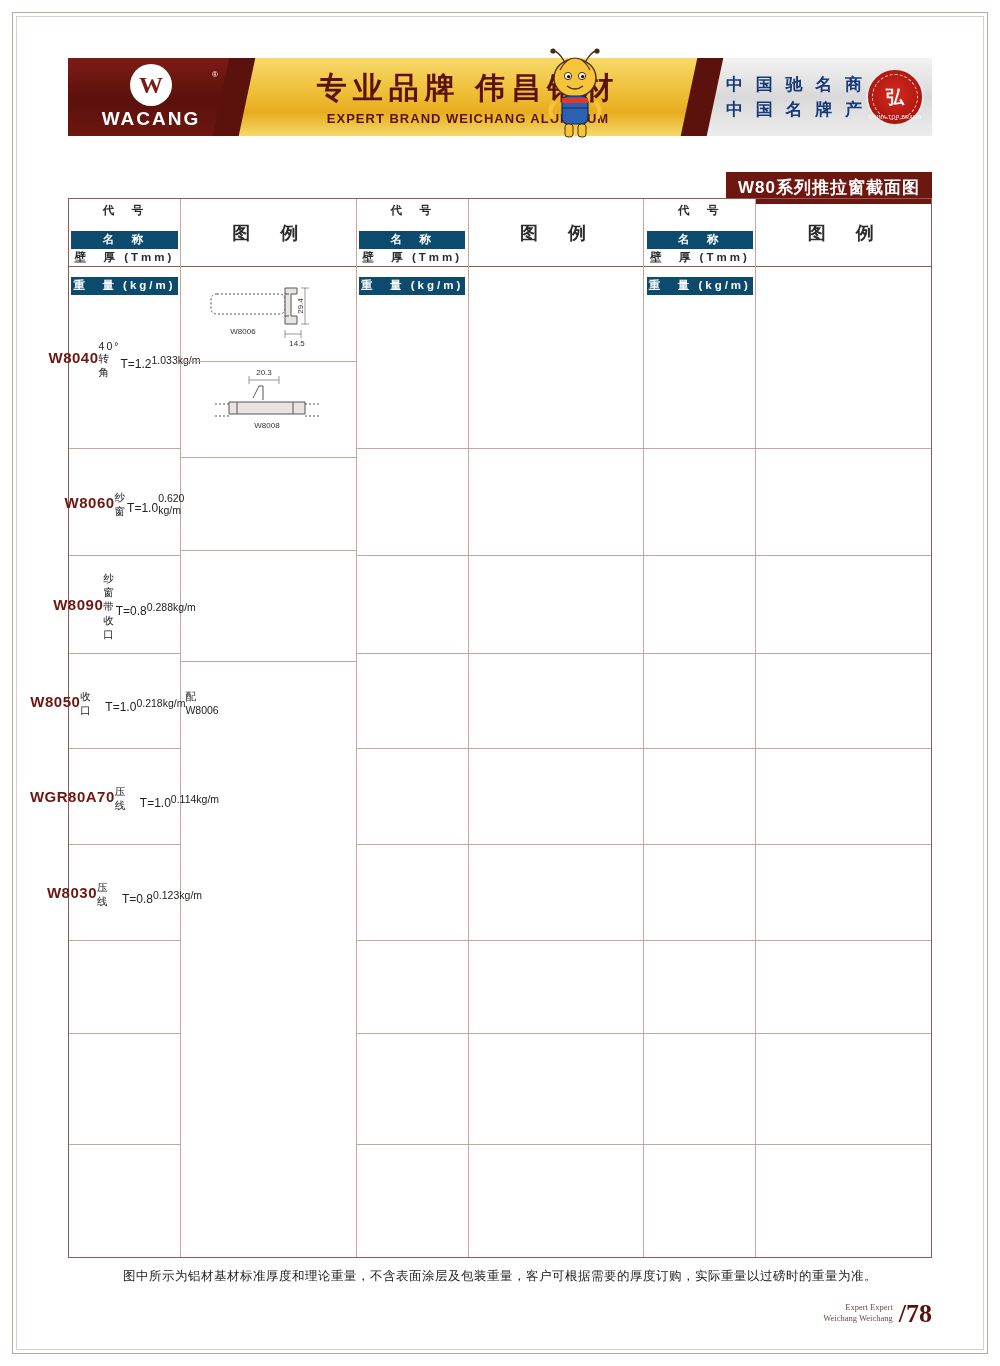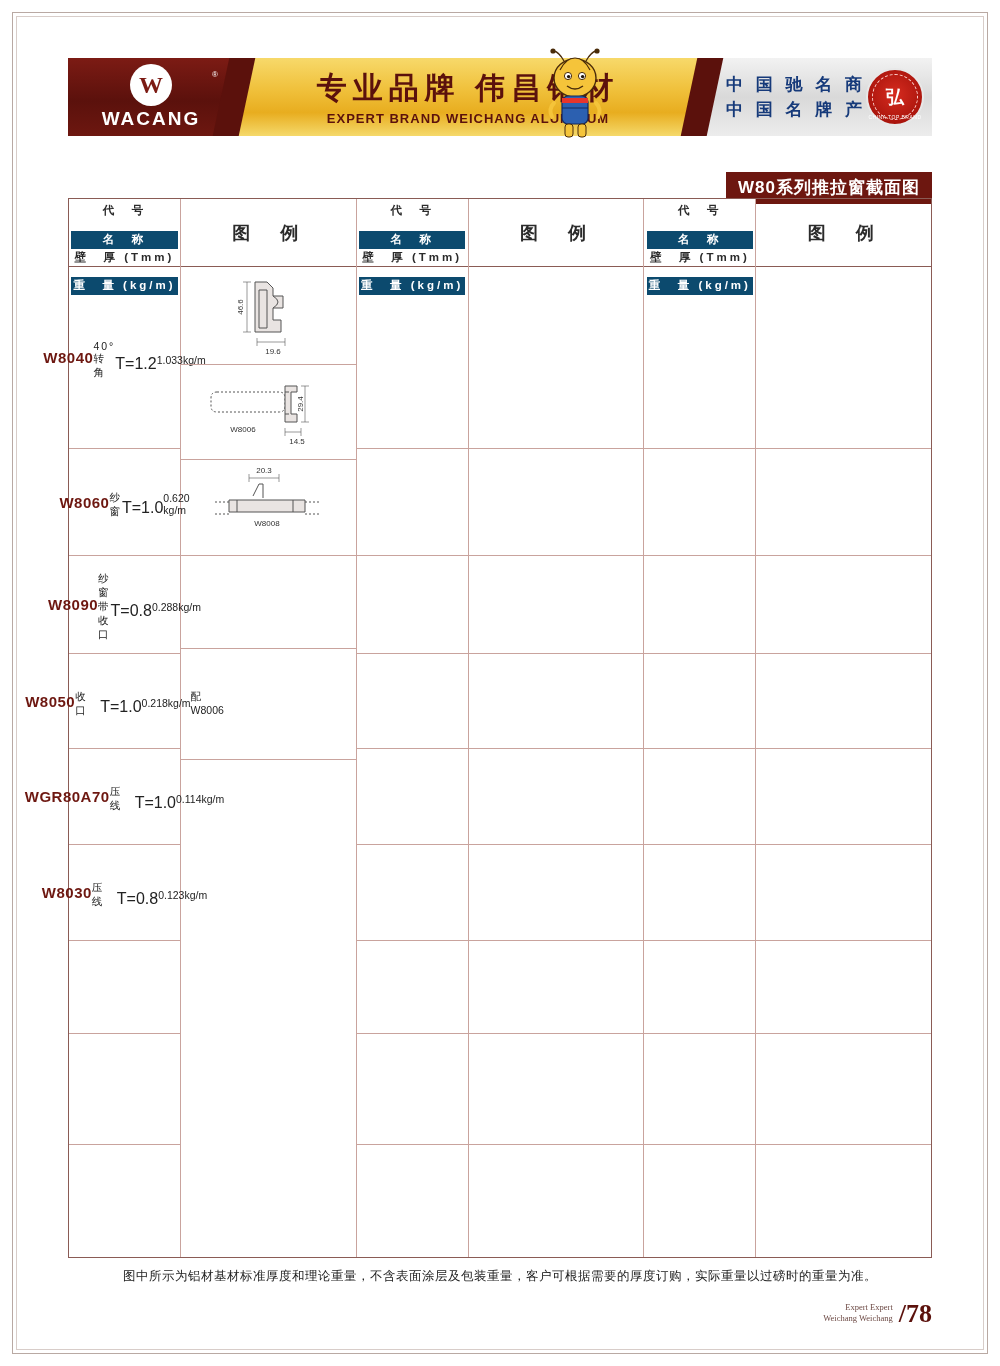--- a/index.html
+++ b/index.html
@@ -177,21 +177,21 @@
     border-bottom:1px solid #c9a39d;
     display:flex; flex-direction:row;
     align-items:center; justify-content:center;
     position:relative;
   }
   .cell:last-child { border-bottom:none; }
   .cell .code {
     font-size:15px; font-weight:bold; color:#6d1710; letter-spacing:0.5px;
   }
   .cell .nm { font-size:10.5px; color:#222; margin-top:5px; letter-spacing:2px; }
-  .cell .t  { font-size:16px; color:#222; margin-top:12px; }
+  .cell .t  { font-size:12px; color:#222; margin-top:12px; }
   .cell .w  { font-size:10.5px; color:#222; margin-top:4px; }
   .cell .x  { font-size:10.5px; color:#222; margin-top:4px; }
 
   .figcell {
     border-bottom:1px solid #c9a39d;
     display:flex; align-items:center; justify-content:center;
     position:relative;
   }
   .figcell:last-child { border-bottom:none; }
 
@@ -338,35 +338,20 @@
       <div class="cell" style="height:93px"></div>
       <div class="cell" style="height:111px"></div>
       <div class="cell" style="height:112px"></div>
     </div>
 
     <div class="col-fig">
       <div class="head-fig">图　例</div>
 
 
 
-      <div class="figcell" style="height:98px">
-        <svg width="130" height="92" viewBox="0 0 130 92">
-          <path class="prof-fill" d="M52 12 L64 12 L70 18 L70 26 L80 26 L80 38 L70 38 L70 50 L78 50 L78 62 L52 62 Z"></path>
-          <path class="prof" d="M56 20 L64 20 L64 58 L56 58 Z"></path>
-          <path class="prof" d="M70 26 q10 6 0 12"></path>
-          <line class="dimline" x1="44" y1="12" x2="44" y2="62"></line>
-          <line class="dimline" x1="40" y1="12" x2="48" y2="12"></line>
-          <line class="dimline" x1="40" y1="62" x2="48" y2="62"></line>
-          <text class="dim" x="40" y="37" text-anchor="middle" transform="rotate(-90 40 37)">46.6</text>
-          <line class="dimline" x1="54" y1="72" x2="82" y2="72"></line>
-          <line class="dimline" x1="54" y1="68" x2="54" y2="76"></line>
-          <line class="dimline" x1="82" y1="68" x2="82" y2="76"></line>
-          <text class="dim" x="70" y="84" text-anchor="middle">19.6</text>
-        </svg>
-      </div>
 
       <div class="figcell" style="height:95px">
         <svg width="150" height="88" viewBox="0 0 150 88">
           <path class="prof" stroke-dasharray="2,2" d="M24 24 L86 24 Q92 24 92 30 L92 38 Q92 44 86 44 L24 44 Q18 44 18 38 L18 30 Q18 24 24 24 Z"></path>
           <path class="prof-fill" d="M92 18 L104 18 L104 24 L98 24 L98 46 L104 46 L104 54 L92 54 Z"></path>
           <path class="prof" d="M92 24 L96 24 M92 46 L96 46"></path>
           <line class="dimline" x1="112" y1="18" x2="112" y2="54"></line>
           <line class="dimline" x1="108" y1="18" x2="116" y2="18"></line>
           <line class="dimline" x1="108" y1="54" x2="116" y2="54"></line>
           <text class="dim" x="110" y="36" text-anchor="middle" transform="rotate(-90 110 36)">29.4</text>

